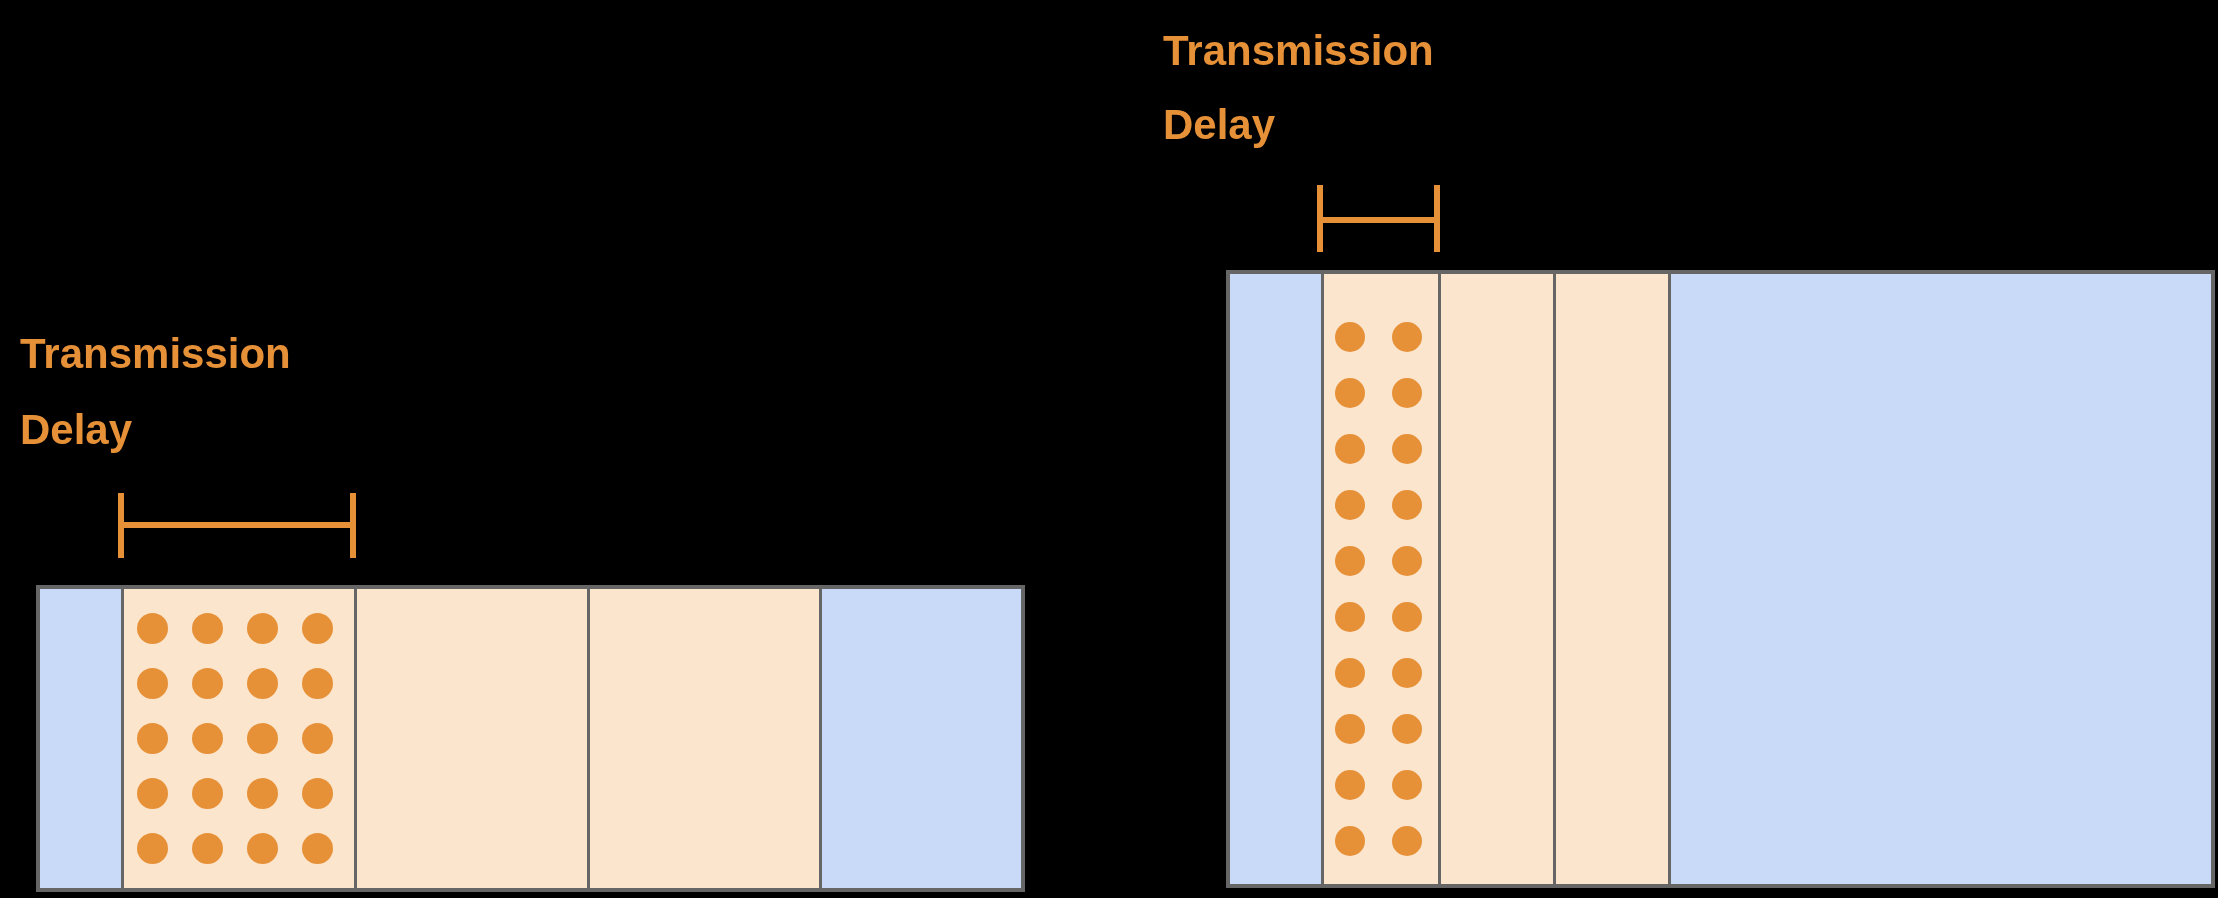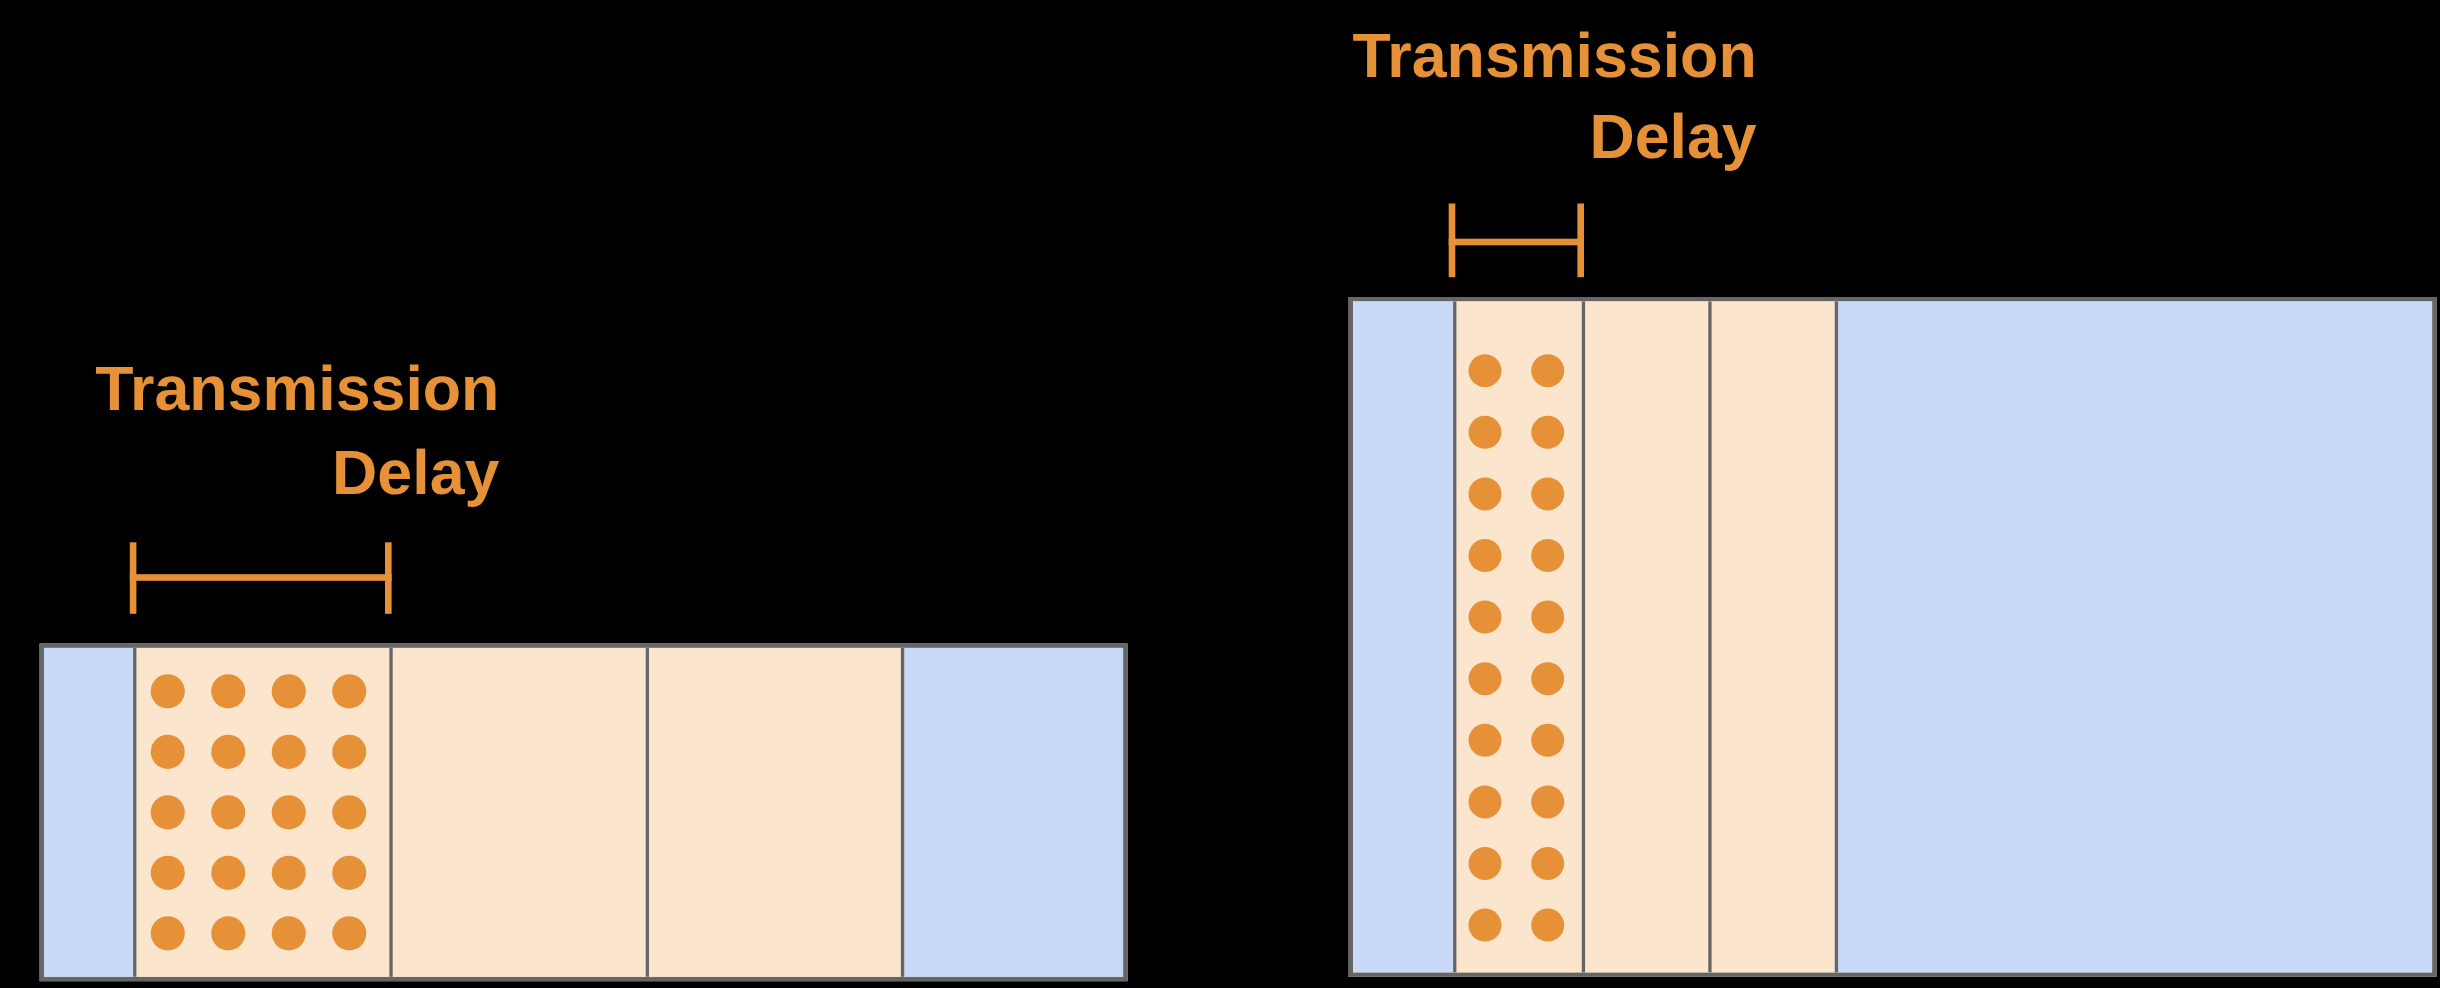--- a/index.html
+++ b/index.html
@@ -13,24 +13,24 @@
     height: 898px;
     background: var(--background, #000000);
     overflow: hidden;
     font-family: "Liberation Sans", sans-serif;
   }
 
   
   .delay-label {
     position: absolute;
     width: 434px;
-    text-align: right;
+    text-align: left;
     color: var(--orange, #E69138);
     font-weight: 700;
-    font-size: 57px;
+    font-size: 42px;
     letter-spacing: 0px;
   }
   .delay-label .label-line { white-space: nowrap; }
   #left-label  { left: 20px;  top: 316px; line-height: 76px; }
   #right-label { left: 1163px; top: 14px;  line-height: 74px; }
 
   
   .bracket-part {
     position: absolute;
     background: var(--orange, #E69138);

